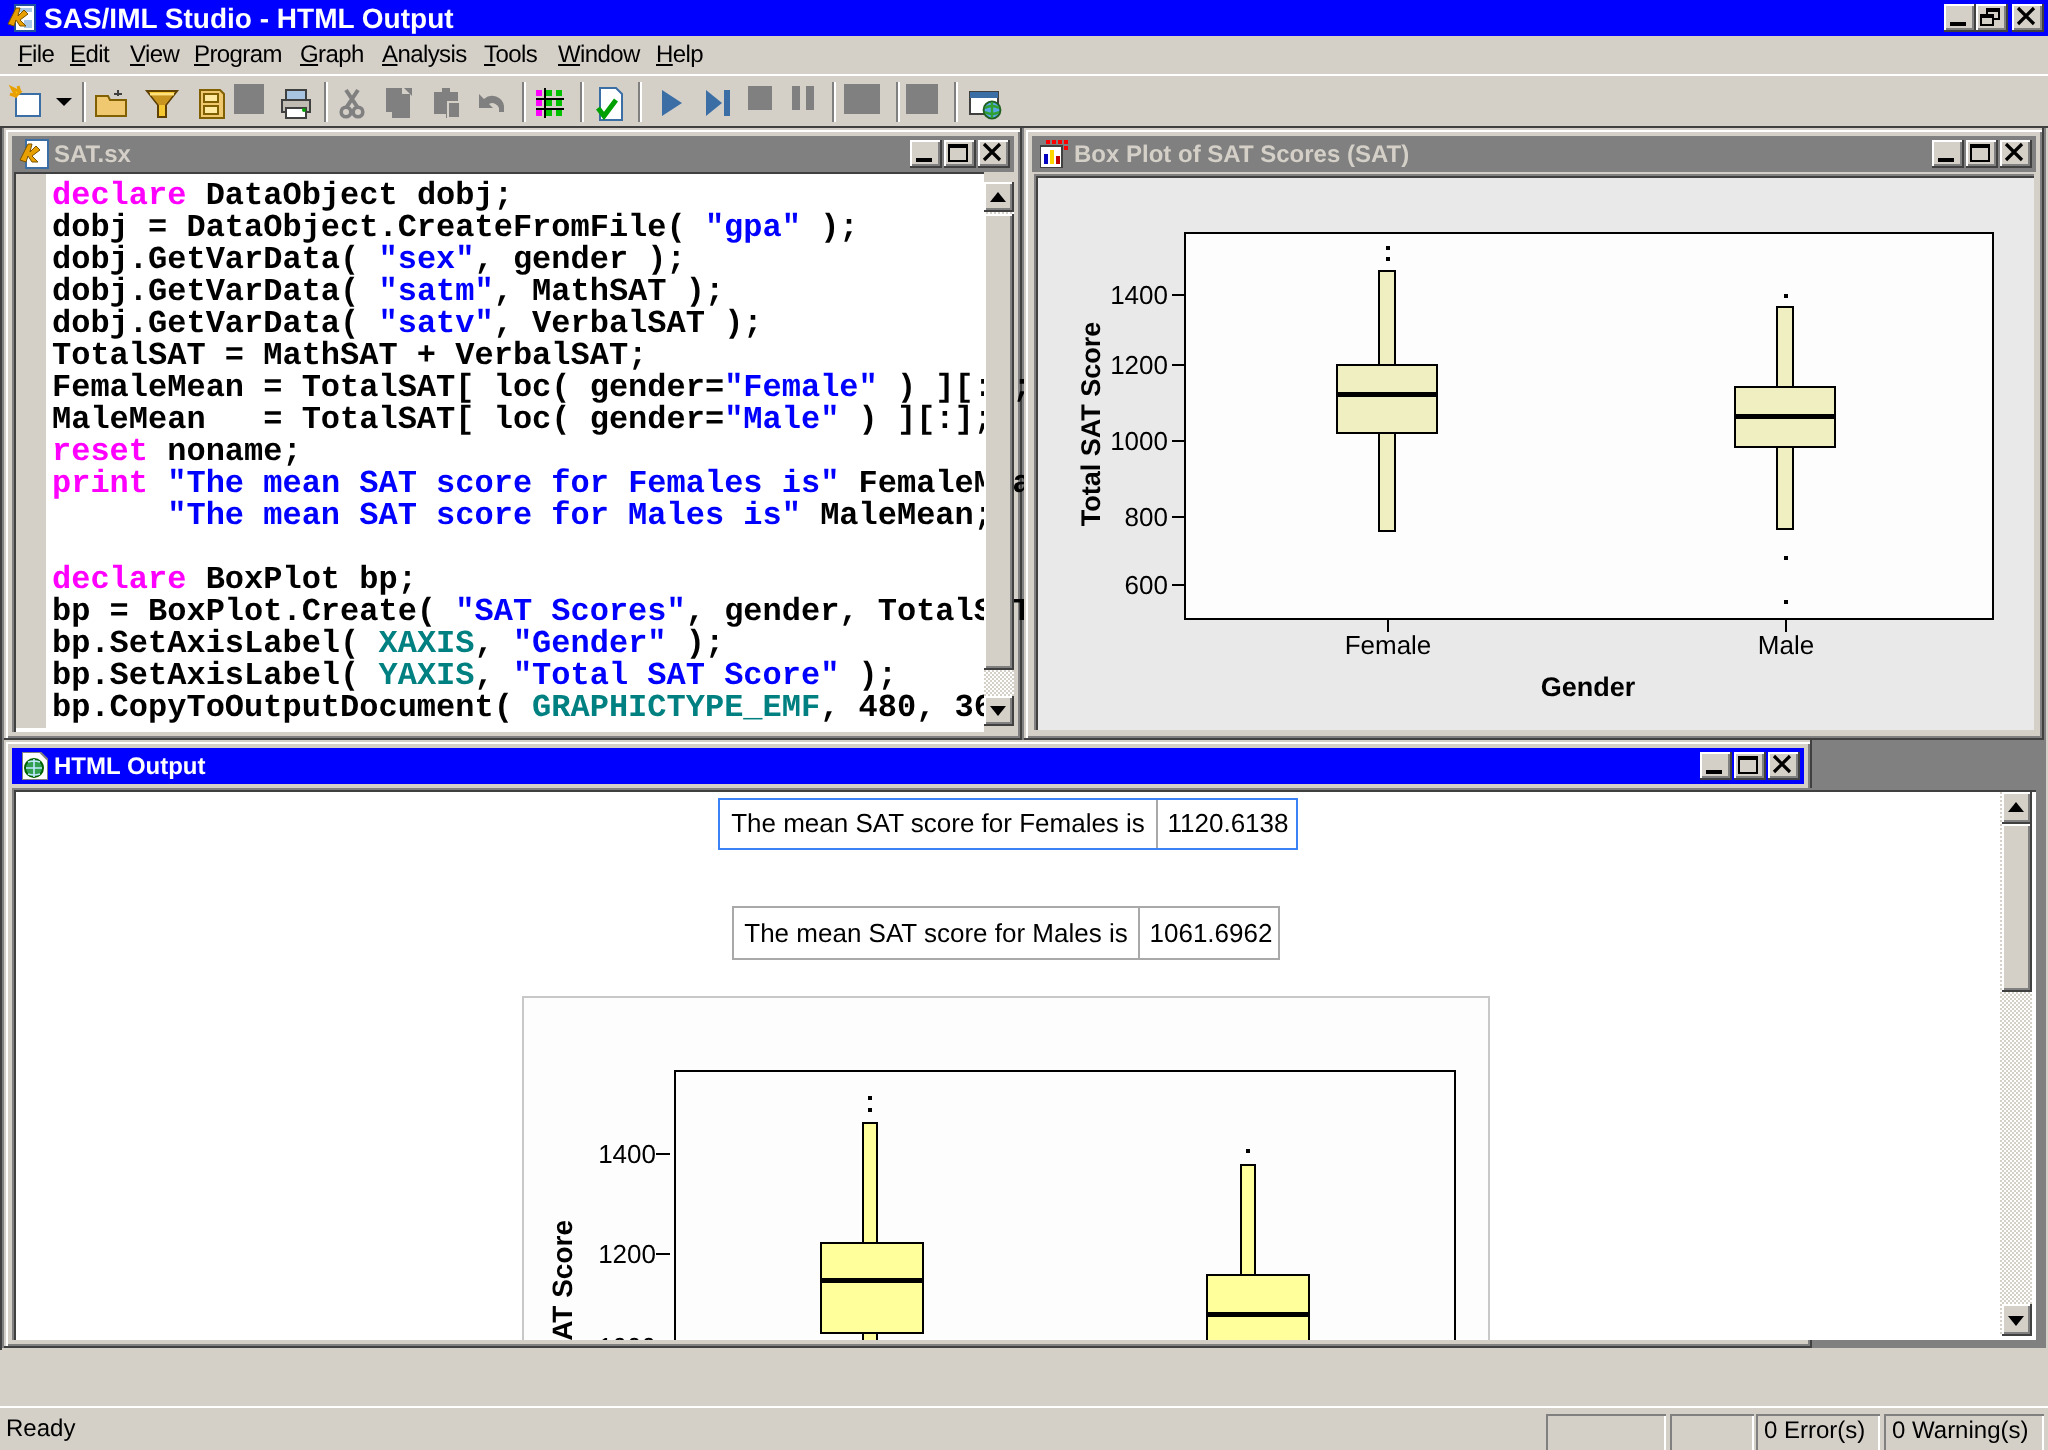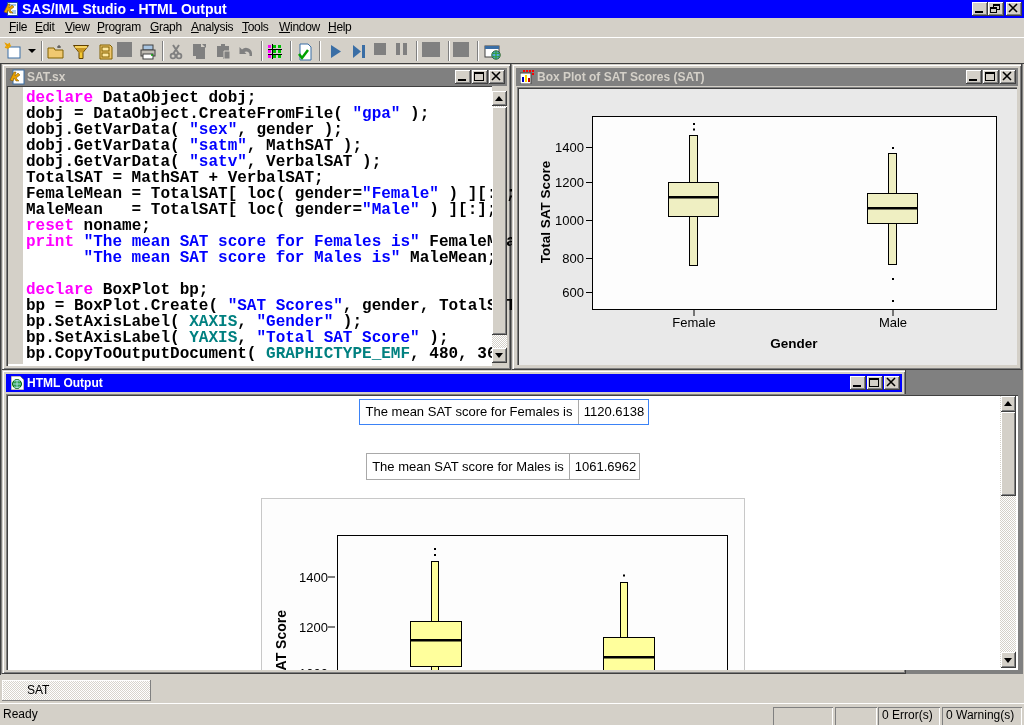--- a/index.html
+++ b/index.html
@@ -368,25 +368,20 @@
       <div class="sbtn" style="left:995px;top:2px;width:15px;height:16px">
           <div class="arr" style="left:3px;top:5px;border-left:4px solid transparent;border-right:4px solid transparent;border-bottom:5px solid #000"></div>
         </div>
       <div class="thumb" style="left:995px;top:18px;width:15px;height:84px"></div>
       <div class="sbtn" style="left:995px;top:258px;width:15px;height:16px">
           <div class="arr" style="left:3px;top:6px;border-left:4px solid transparent;border-right:4px solid transparent;border-top:5px solid #000"></div>
         </div>
     </div>
   </div>
 
-  <div id="tabbar" class="abs">
-    <div class="abs" style="left:2px;top:5px;width:149px;height:21px;background:#ECEAE4;box-shadow: inset -1px -1px #808080, inset 1px 1px #fff;background-image:conic-gradient(#fff 0 25%, #D8D4CC 0 50%, #fff 0 75%, #D8D4CC 0);background-size:2px 2px;">
-      <div class="abs" style="left:25px;top:3px;font-size:12px">SAT</div>
-    </div>
-  </div>
 
   <div id="statusbar" class="abs">
     <div class="abs" style="left:3px;top:3px">Ready</div>
     <div class="spanel" style="left:773px;width:60px"></div>
     <div class="spanel" style="left:835px;width:42px"></div>
     <div class="spanel" style="left:878px;width:62px">0 Error(s)</div>
     <div class="spanel" style="left:942px;width:80px">0 Warning(s)</div>
   </div>
 </div>
 

